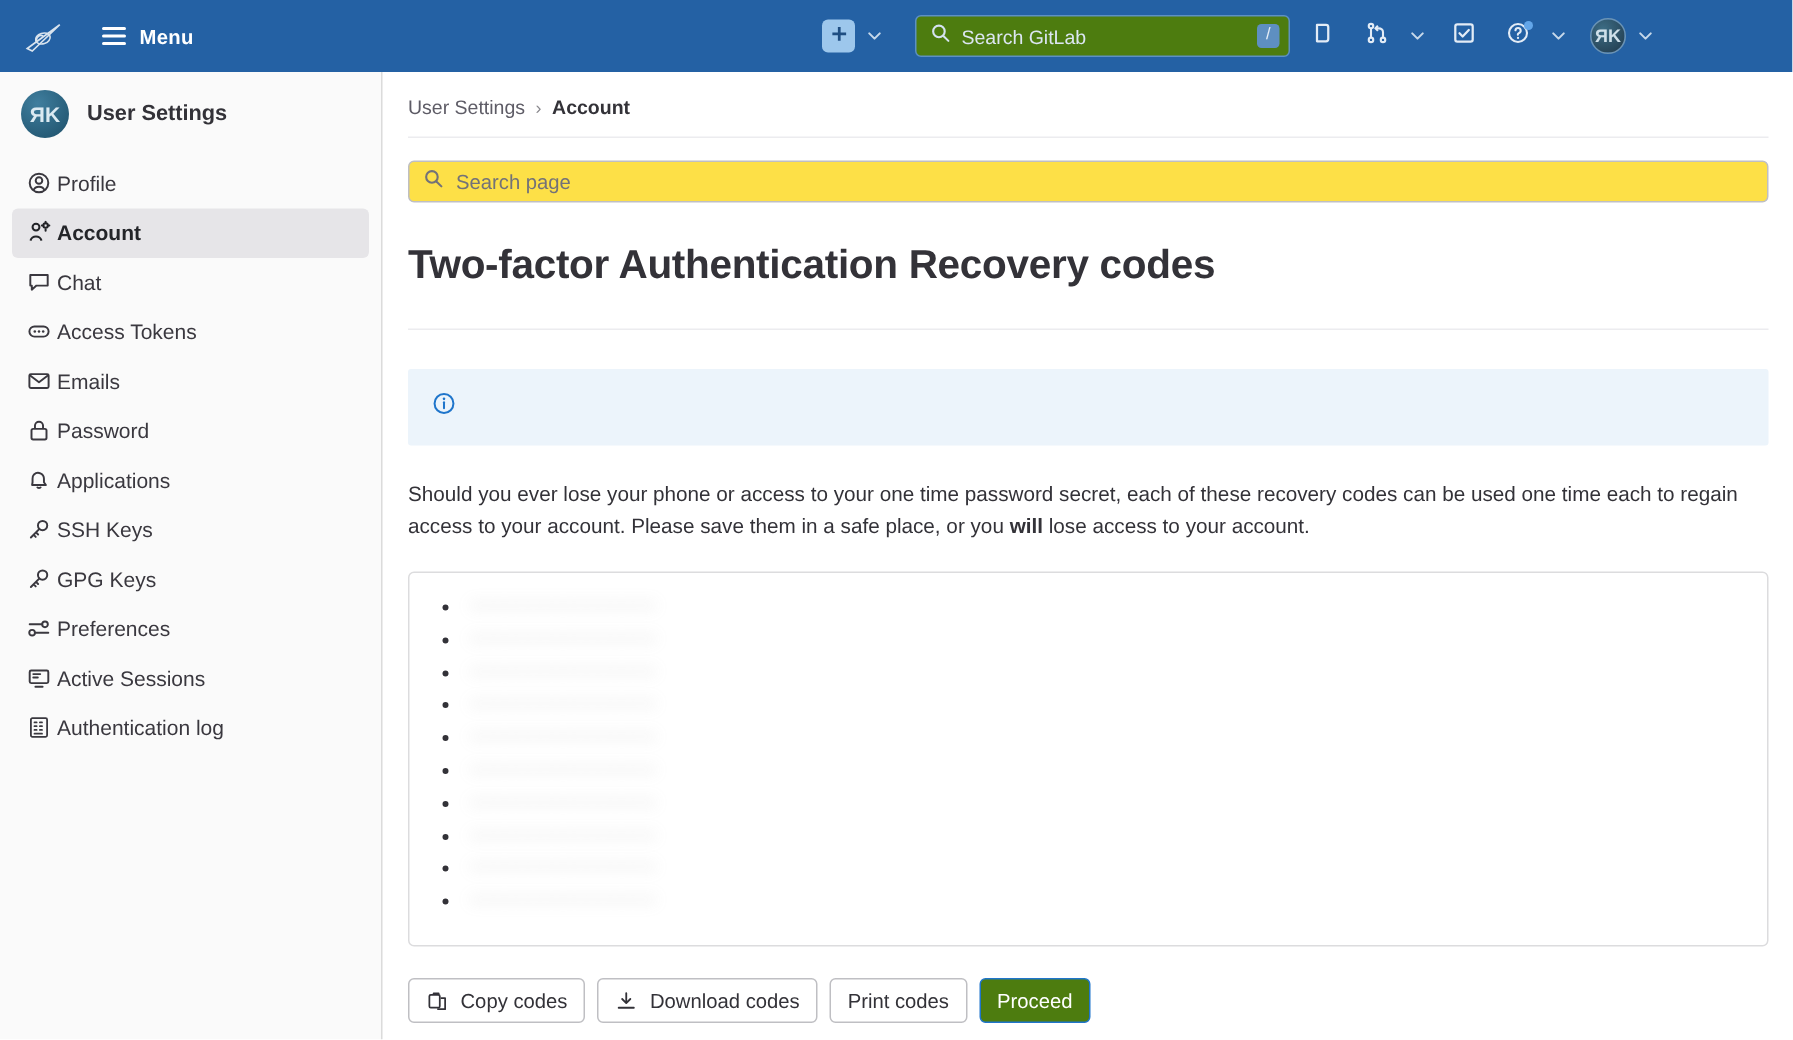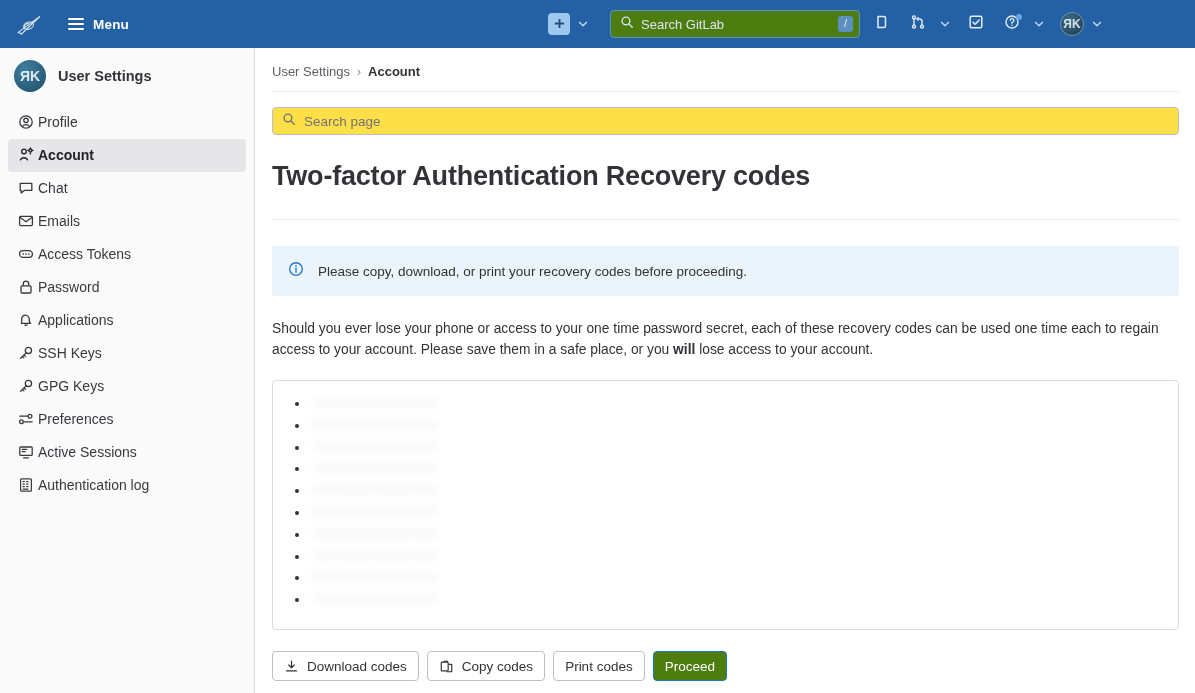--- a/index.html
+++ b/index.html
@@ -328,42 +328,42 @@
           <svg width="16" height="16" viewBox="0 0 16 16" fill="none" stroke="#3a383f" stroke-width="1.3">
             <path d="M2.2 3.3h11.6v7.1H6.3L3.2 13.1v-2.7H2.2z" stroke-linejoin="round"></path>
           </svg>
         </span>
         <span>Chat</span>
       </div>
 
       <div class="sb-item">
         <span class="sb-ico">
           <svg width="16" height="16" viewBox="0 0 16 16" fill="none" stroke="#3a383f" stroke-width="1.3">
-            <rect x="1.6" y="3.4" width="12.8" height="9.2" rx="1"></rect>
-            <path d="M1.9 4.2 8 8.8l6.1-4.6" stroke-linejoin="round"></path>
-          </svg>
-        </span>
-        <span>Emails</span>
-      </div>
-
-      <div class="sb-item">
-        <span class="sb-ico">
-          <svg width="16" height="16" viewBox="0 0 16 16" fill="none" stroke="#3a383f" stroke-width="1.3">
             <rect x="1.6" y="4.6" width="12.8" height="6.8" rx="3.4"></rect>
             <circle cx="5.2" cy="8" r=".85" fill="#3a383f" stroke="none"></circle>
             <circle cx="8" cy="8" r=".85" fill="#3a383f" stroke="none"></circle>
             <circle cx="10.8" cy="8" r=".85" fill="#3a383f" stroke="none"></circle>
           </svg>
         </span>
         <span>Access Tokens</span>
       </div>
 
       <div class="sb-item">
         <span class="sb-ico">
           <svg width="16" height="16" viewBox="0 0 16 16" fill="none" stroke="#3a383f" stroke-width="1.3">
+            <rect x="1.6" y="3.4" width="12.8" height="9.2" rx="1"></rect>
+            <path d="M1.9 4.2 8 8.8l6.1-4.6" stroke-linejoin="round"></path>
+          </svg>
+        </span>
+        <span>Emails</span>
+      </div>
+
+      <div class="sb-item">
+        <span class="sb-ico">
+          <svg width="16" height="16" viewBox="0 0 16 16" fill="none" stroke="#3a383f" stroke-width="1.3">
             <rect x="3" y="6.9" width="10" height="7.1" rx="1.1"></rect>
             <path d="M5.3 6.9V4.9a2.7 2.7 0 0 1 5.4 0v2"></path>
           </svg>
         </span>
         <span>Password</span>
       </div>
 
       <div class="sb-item">
         <span class="sb-ico">
           <svg width="16" height="16" viewBox="0 0 16 16" fill="none" stroke="#3a383f" stroke-width="1.3">
@@ -451,63 +451,62 @@
     <div class="title-rule"></div>
 
     <div class="alert">
       <span>
         <svg width="16" height="16" viewBox="0 0 16 16" fill="none" stroke="#1f75cb" stroke-width="1.35">
           <circle cx="8" cy="8" r="6.3"></circle>
           <path d="M8 7.2v4" stroke-linecap="round"></path>
           <circle cx="8" cy="4.9" r=".85" fill="#1f75cb" stroke="none"></circle>
         </svg>
       </span>
-      <span class="alert-txt">Please copy, download, or print your recovery codes before proceeding.</span>
     </div>
 
     <p class="desc"><span>Should you ever lose your phone or access to your one time password secret, each of these recovery codes can be used one time each to regain access to your account. Please save them in a safe place, or you </span><b>will</b><span> lose access to your account.</span></p>
 
     <div class="codes-card">
       <ul class="codes-list">
         <li><span>••••••••••••••••</span></li>
         <li><span>••••••••••••••••</span></li>
         <li><span>••••••••••••••••</span></li>
         <li><span>••••••••••••••••</span></li>
         <li><span>••••••••••••••••</span></li>
         <li><span>••••••••••••••••</span></li>
         <li><span>••••••••••••••••</span></li>
         <li><span>••••••••••••••••</span></li>
         <li><span>••••••••••••••••</span></li>
         <li><span>••••••••••••••••</span></li>
       </ul>
     </div>
 
     <div class="btn-row">
+
+      <button class="btn">
+        <span class="btn-ico">
+          <svg width="15" height="15" viewBox="0 0 16 16" fill="none" stroke="#333238" stroke-width="1.25">
+            <rect x="2.4" y="3.4" width="7.4" height="9.2" rx="1"></rect>
+            <path d="M5.4 3.4V2.4h3.6v1M10.4 5.8h3.2v7.8h-5.6" stroke-linejoin="round"></path>
+          </svg>
+        </span>
+        <span>Copy codes</span>
+      </button>
 
       <button class="btn">
         <span class="btn-ico">
           <svg width="15" height="15" viewBox="0 0 16 16" fill="none" stroke="#333238" stroke-width="1.3">
             <path d="M8 2.2v7M5.1 6.4 8 9.3l2.9-2.9" stroke-linecap="round" stroke-linejoin="round"></path>
             <path d="M2.6 12.6h10.8" stroke-linecap="round"></path>
           </svg>
         </span>
         <span>Download codes</span>
       </button>
 
       <button class="btn">
-        <span class="btn-ico">
-          <svg width="15" height="15" viewBox="0 0 16 16" fill="none" stroke="#333238" stroke-width="1.25">
-            <rect x="2.4" y="3.4" width="7.4" height="9.2" rx="1"></rect>
-            <path d="M5.4 3.4V2.4h3.6v1M10.4 5.8h3.2v7.8h-5.6" stroke-linejoin="round"></path>
-          </svg>
-        </span>
-        <span>Copy codes</span>
-      </button>
-
-      <button class="btn">
         <span>Print codes</span>
       </button>
 
       <button class="btn primary">
         <span>Proceed</span>
       </button>
 
     </div>
   </div>
 </div>

